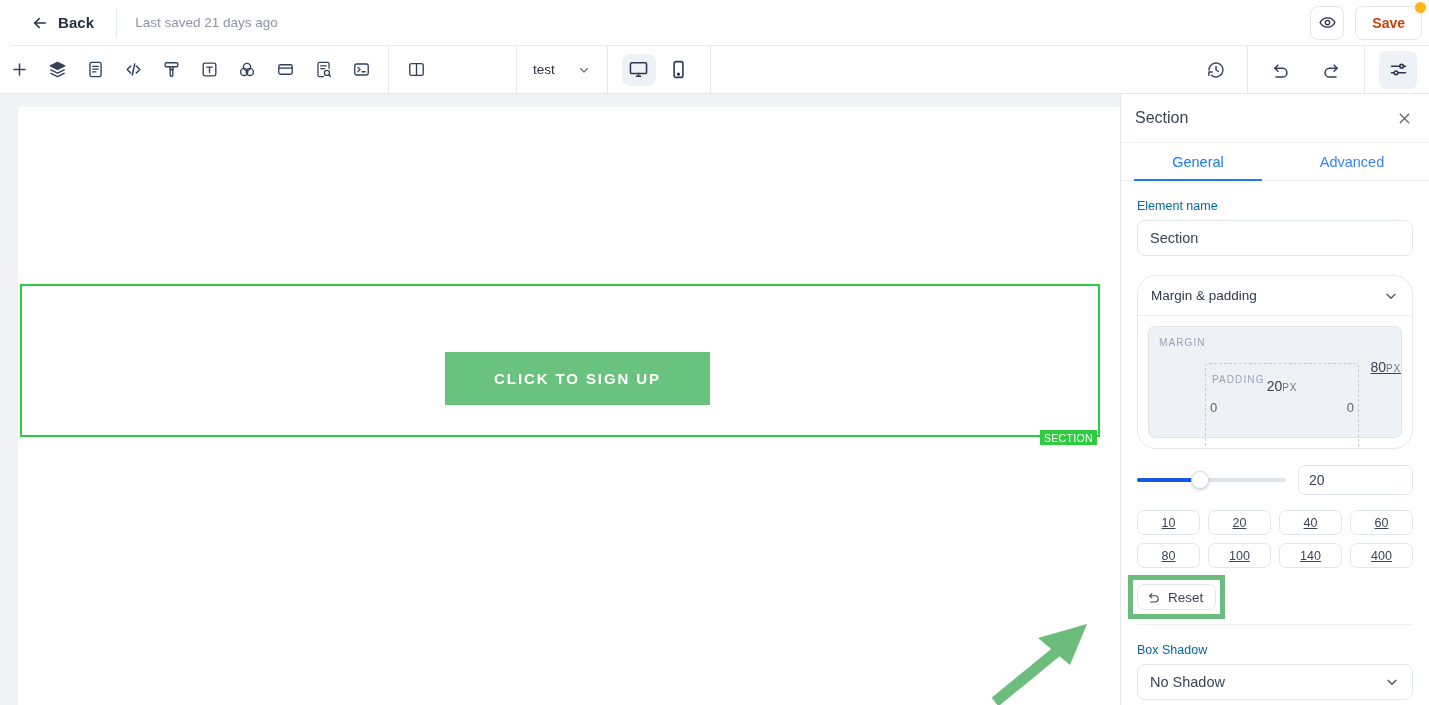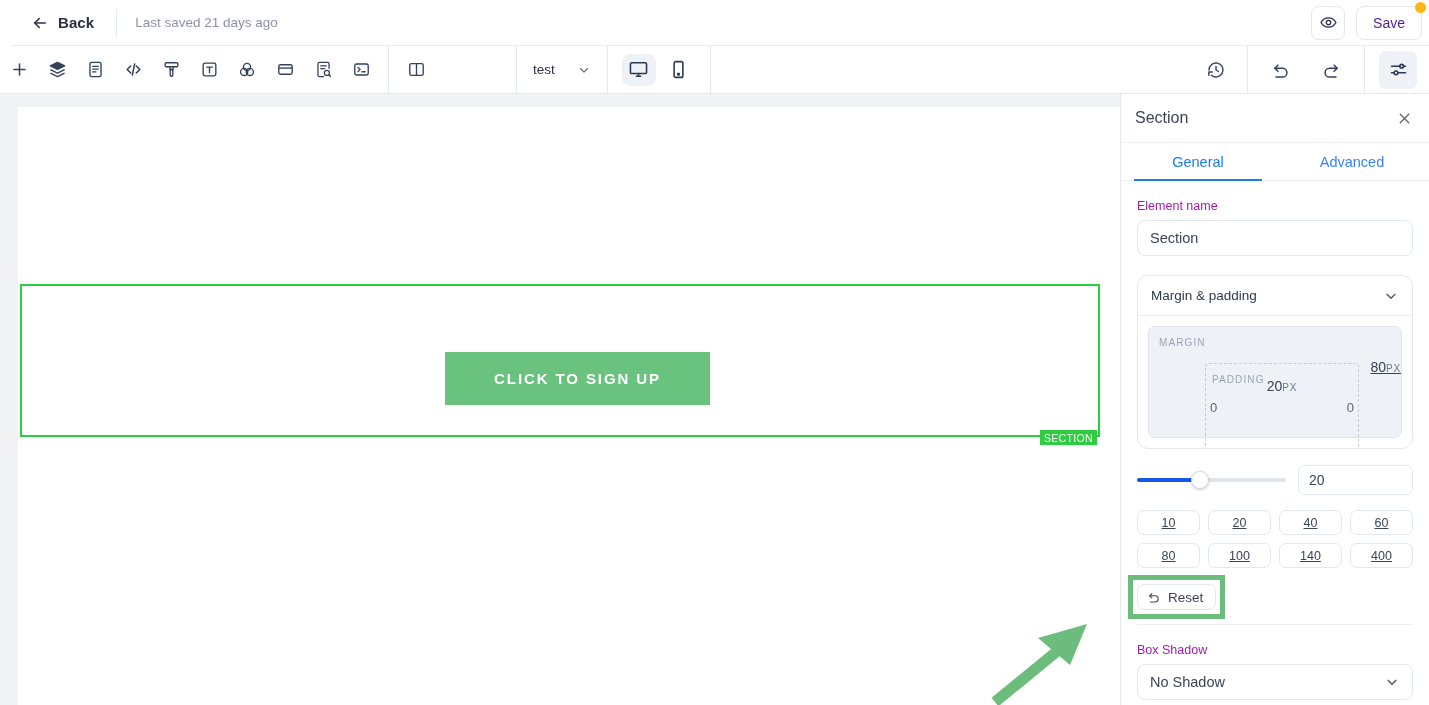--- a/index.html
+++ b/index.html
@@ -36,21 +36,21 @@
   .icon-btn-sq {
     width: 34px; height: 34px; border: 1px solid #e2e6ed; border-radius: 8px;
     background: #fff; display: flex; align-items: center; justify-content: center;
     cursor: pointer;
   }
   .save-wrap { position: relative; }
   .save-btn {
     height: 34px; min-width: 62px; padding: 0 16px;
     border: 1px solid #e2e6ed; border-radius: 8px; background: #fff;
     display: flex; align-items: center; justify-content: center;
-    font-size: 14px; font-weight: normal; color: #4c1d95; cursor: pointer;
+    font-size: 14px; font-weight: bold; color: #c2410c; cursor: pointer;
   }
   .save-dot {
     position: absolute; right: -4px; top: -4px;
     width: 11px; height: 11px; border-radius: 50%; background: #fcb61a;
   }
   .publish-btn {
     height: 36px; padding: 0 18px 0 15px; border-radius: 9px;
     background: #1769f0; color: #fff;
     display: flex; align-items: center; gap: 9px;
     font-size: 15px; font-weight: bold; cursor: pointer; border: none;
@@ -142,28 +142,28 @@
   .ptab {
     flex: 1; display: flex; align-items: center; justify-content: center;
     font-size: 14.5px; color: #3b82f6; cursor: pointer; position: relative;
   }
   .ptab.active { color: #1a7cf0; }
   .ptab.active::after {
     content: ""; position: absolute; left: 13px; right: 13px; bottom: -1px;
     height: 2.5px; background: #1a7cf0;
   }
   .panel-body { padding: 0 16px; position: relative; }
-  .field-label { font-size: 12.5px; color: #a21caf; margin: 18px 0 7px 0; }
+  .field-label { font-size: 12.5px; color: #0369a1; margin: 18px 0 7px 0; }
   .text-input {
     width: 100%; height: 36px; border: 1px solid #e2e6ed; border-radius: 8px;
     padding: 0 12px; font-size: 14.5px; color: #3b4455; background: #fff;
     font-family: "Liberation Sans", sans-serif; outline: none;
   }
   .accordion {
-    margin-top: 19px; border: 1px solid #e4e8ee; border-radius: 11px; background: #fff;
+    margin-top: 19px; border: 1px solid #e4e8ee; border-radius: 19px; background: #fff;
     overflow: hidden;
   }
   .acc-head {
     height: 40px; display: flex; align-items: center; padding: 0 13px;
     border-bottom: 1px solid #eceff3; cursor: pointer;
   }
   .acc-title { font-size: 13.5px; color: #2e394c; }
   .acc-chev { margin-left: auto; color: #4a5467; display: flex; }
   .acc-body { padding: 10px; }
   .margin-box {

